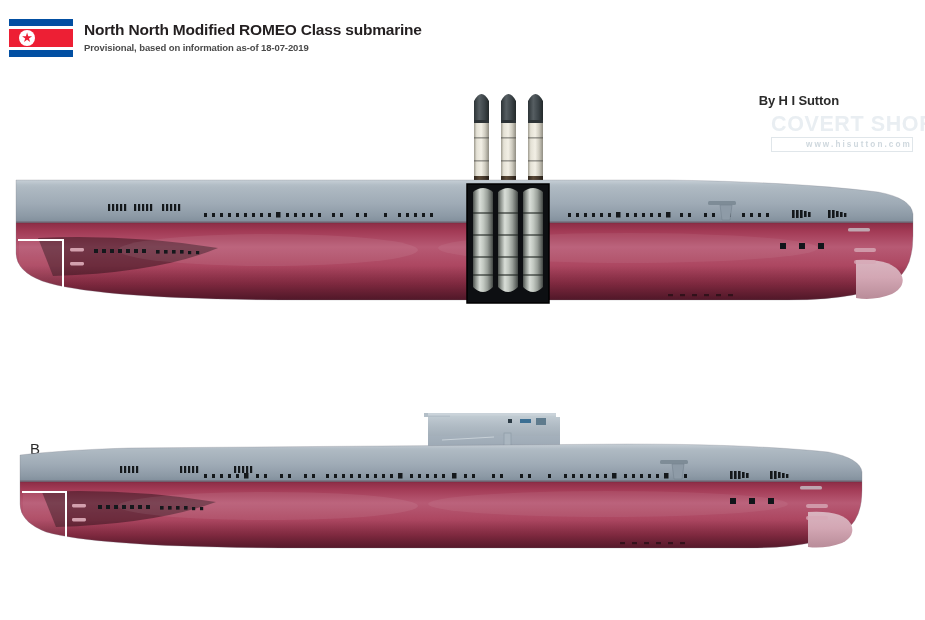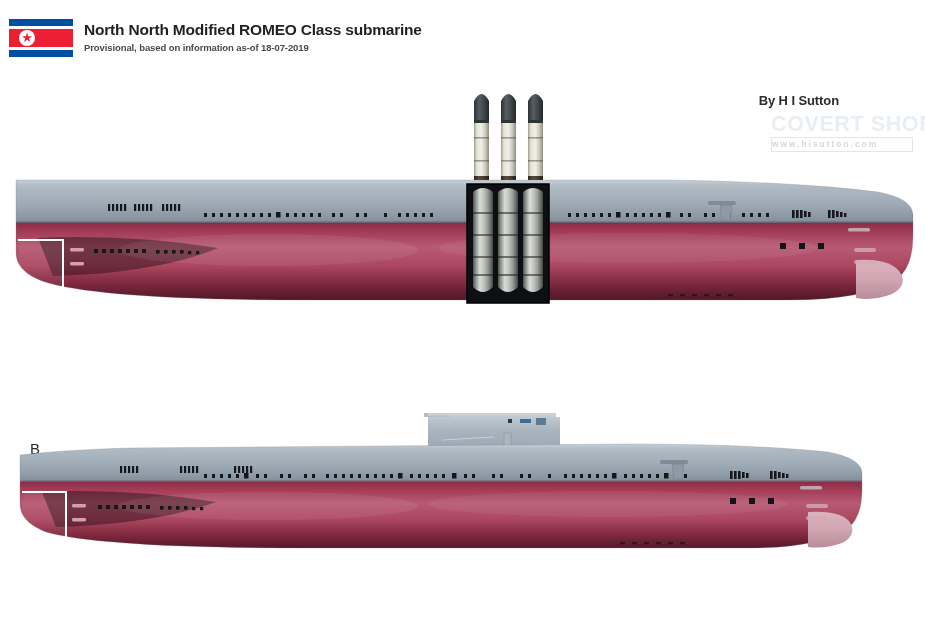--- a/index.html
+++ b/index.html
@@ -21,21 +21,21 @@
   .flag .b-white-b{top:28px;height:3px;background:#ffffff;}
   .flag .b-blue-b{top:31px;height:7px;background:#024fa2;}
   .flag .disc{position:absolute;left:10px;top:11px;width:16px;height:16px;border-radius:50%;background:#ffffff;}
   .flag .star{position:absolute;left:12px;top:13px;width:12px;height:12px;color:#ed1f34;font-size:13px;line-height:12px;text-align:center;}
 
   .title{position:absolute;left:84px;top:21px;font-size:15.5px;font-weight:bold;color:#231f20;letter-spacing:-0.2px;white-space:nowrap;}
   .subtitle{position:absolute;left:84px;top:42px;font-size:9.5px;font-weight:bold;color:#4a4a4a;letter-spacing:-0.1px;white-space:nowrap;}
 
   
   .credit{position:absolute;right:86px;top:93px;font-size:13px;font-weight:bold;color:#2b2b2b;white-space:nowrap;letter-spacing:-0.1px;}
-  .wm-wrap{position:absolute;right:12px;top:112px;width:142px;text-align:left;}
+  .wm-wrap{position:absolute;right:12px;top:112px;width:142px;text-align:right;}
   .wm-main{font-size:21.5px;font-weight:bold;color:#e9eef2;letter-spacing:0.6px;line-height:24px;white-space:nowrap;}
   .wm-sub{margin-top:1px;border:1px solid #e0e6ea;font-size:8.2px;font-weight:bold;color:#cfd8de;letter-spacing:2.1px;line-height:13px;white-space:nowrap;}
 
   
   .sublabel{position:absolute;font-size:15px;color:#2b2b2b;font-weight:normal;}
 
   
   .sub{position:absolute;}
 
   svg{display:block;}

